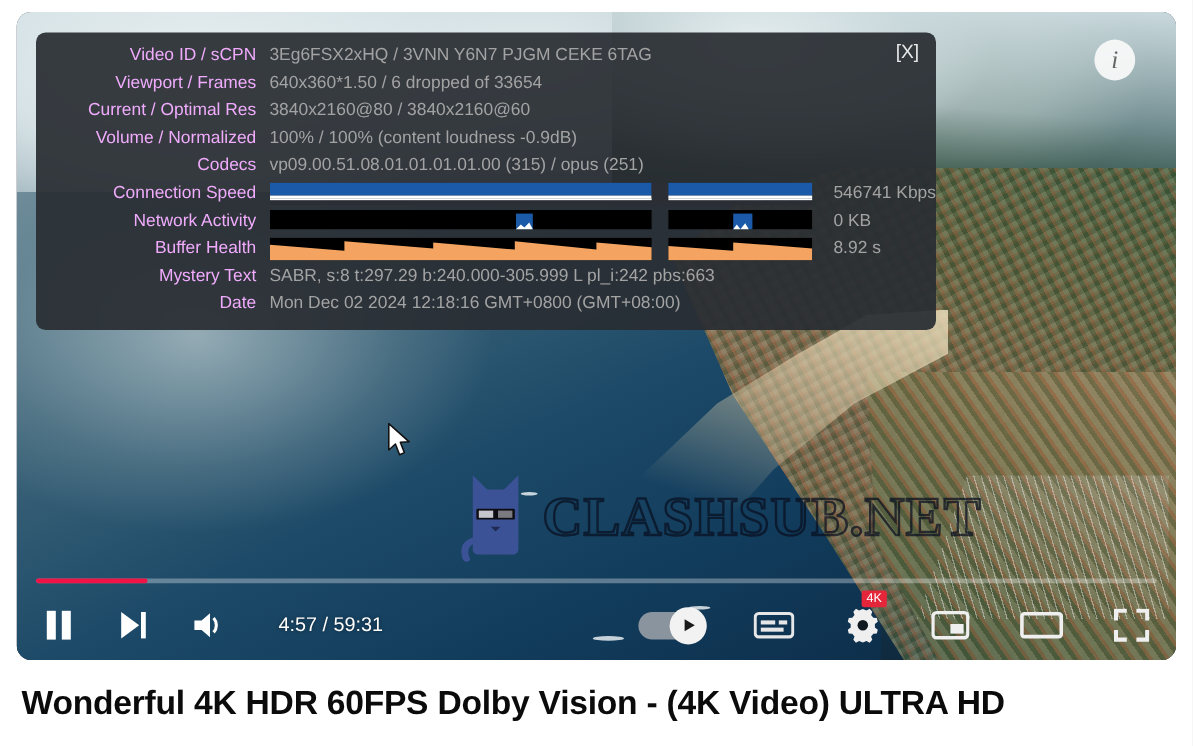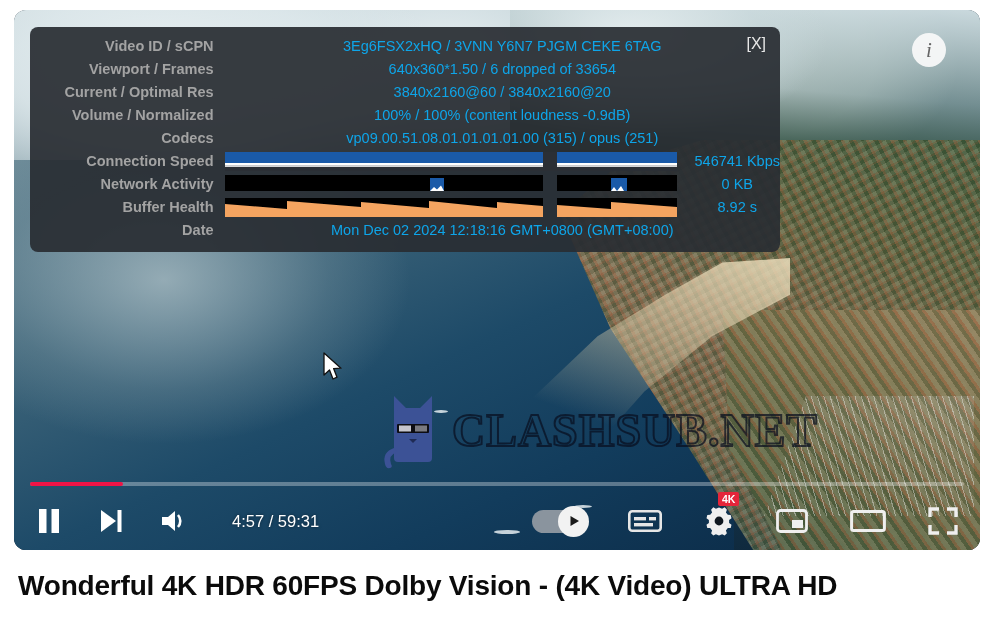--- a/index.html
+++ b/index.html
@@ -97,24 +97,24 @@
     position: absolute; left: 16px; top: 17px;
     width: 750px;
     background: rgba(41,45,51,.93);
     border-radius: 8px;
     padding: 8px 0 10px 0;
     color: #ffffff;
   }
   #stats table { border-collapse: collapse; width: 100%; }
   #stats td { padding: 1px 0; vertical-align: middle; font-size: 14.5px; line-height: 21px; }
   .s-label {
-    text-align: right; font-weight: 700; white-space: nowrap;
-    padding-right: 11px !important; width: 200px; color: #a3a3a3;
-  }
-  .s-value { text-align: center; white-space: nowrap; font-weight: 400; color: #0ea5e9; }
+    text-align: right; font-weight: 400; white-space: nowrap;
+    padding-right: 11px !important; width: 200px; color: #f0abfc;
+  }
+  .s-value { text-align: left; white-space: nowrap; font-weight: 400; color: #a3a3a3; }
   .s-graphcell { width: 452px; padding-right: 10px !important; }
   .s-unit { padding-left: 8px !important; white-space: nowrap; }
 
   #close-x {
     position: absolute; right: 10px; top: 6px;
     font-size: 16px; font-weight: 400; color: #e8e8e8;
     cursor: pointer; padding: 2px 4px;
   }
 
   
@@ -166,21 +166,21 @@
   }
   #autoplay .knob {
     position: absolute; right: -3px; top: -4px;
     width: 31px; height: 31px; border-radius: 50%;
     background: #f2f2f2;
     display: flex; align-items: center; justify-content: center;
   }
   #badge-4k {
     position: absolute; left: 14px; top: -14px;
     background: #e5253a; color: #fff;
-    font-size: 10.5px; font-weight: 700;
+    font-size: 10.5px; font-weight: 400;
     padding: 1px 4px; border-radius: 2px; line-height: 12px;
   }
 
   
   #title {
     position: absolute; left: 18px; top: 570px;
     font-size: 28px; font-weight: 700; color: #0b0b0b;
     letter-spacing: -.2px;
   }
 </style>
@@ -222,21 +222,21 @@
           <tr>
         <td class="s-label">Video ID / sCPN</td>
         <td class="s-value" colspan="2">3Eg6FSX2xHQ  /  3VNN Y6N7 PJGM CEKE 6TAG</td>
       </tr>
       <tr>
         <td class="s-label">Viewport / Frames</td>
         <td class="s-value" colspan="2">640x360*1.50 / 6 dropped of 33654</td>
       </tr>
       <tr>
         <td class="s-label">Current / Optimal Res</td>
-        <td class="s-value" colspan="2">3840x2160@60 / 3840x2160@20</td>
+        <td class="s-value" colspan="2">3840x2160@80 / 3840x2160@60</td>
       </tr>
       <tr>
         <td class="s-label">Volume / Normalized</td>
         <td class="s-value" colspan="2">100% / 100% (content loudness -0.9dB)</td>
       </tr>
       <tr>
         <td class="s-label">Codecs</td>
         <td class="s-value" colspan="2">vp09.00.51.08.01.01.01.01.00 (315) / opus (251)</td>
       </tr>
 
@@ -285,20 +285,24 @@
               <rect x="332" y="0" width="120" height="19" fill="#000000"></rect>
               <path d="M0 6 L62 11 L62 3 L136 9 L136 4 L204 10 L204 3 L272 10 L272 4 L318 8 L318 19 L0 19 Z" fill="#f4a460"></path>
               <path d="M332 7 L386 11 L386 4 L452 9 L452 19 L332 19 Z" fill="#f4a460"></path>
             </svg>
           </div>
         </td>
         <td class="s-value s-unit">8.92 s</td>
       </tr>
 
       <tr>
+        <td class="s-label">Mystery Text</td>
+        <td class="s-value" colspan="2">SABR, s:8 t:297.29 b:240.000-305.999 L pl_i:242 pbs:663</td>
+      </tr>
+      <tr>
         <td class="s-label">Date</td>
         <td class="s-value" colspan="2">Mon Dec 02 2024 12:18:16 GMT+0800 (GMT+08:00)</td>
       </tr>
     </tbody>
       </table>
   </div>
 
   <svg id="cursor" viewBox="0 0 22 30">
     <path d="M2 1 L2 23 L7.5 18 L11 27 L15 25.2 L11.6 16.6 L19 16.2 Z" fill="#ffffff" stroke="#111111" stroke-width="1.3" stroke-linejoin="round"></path>
   </svg>

